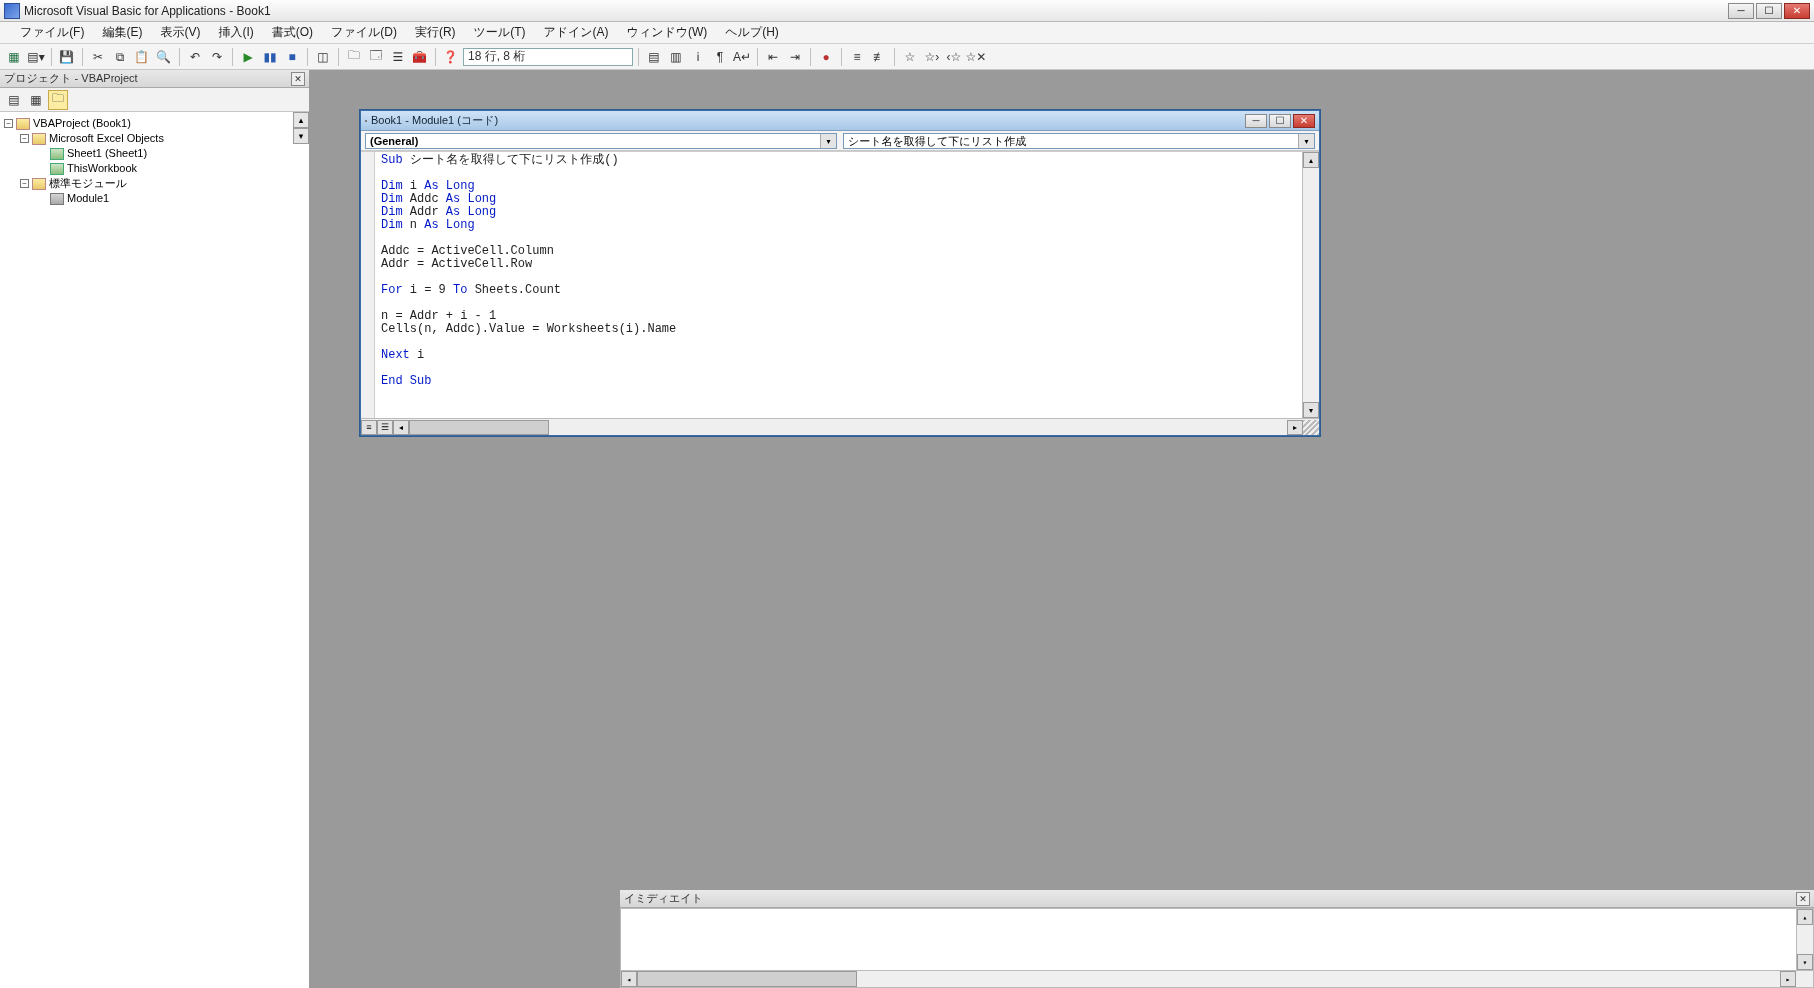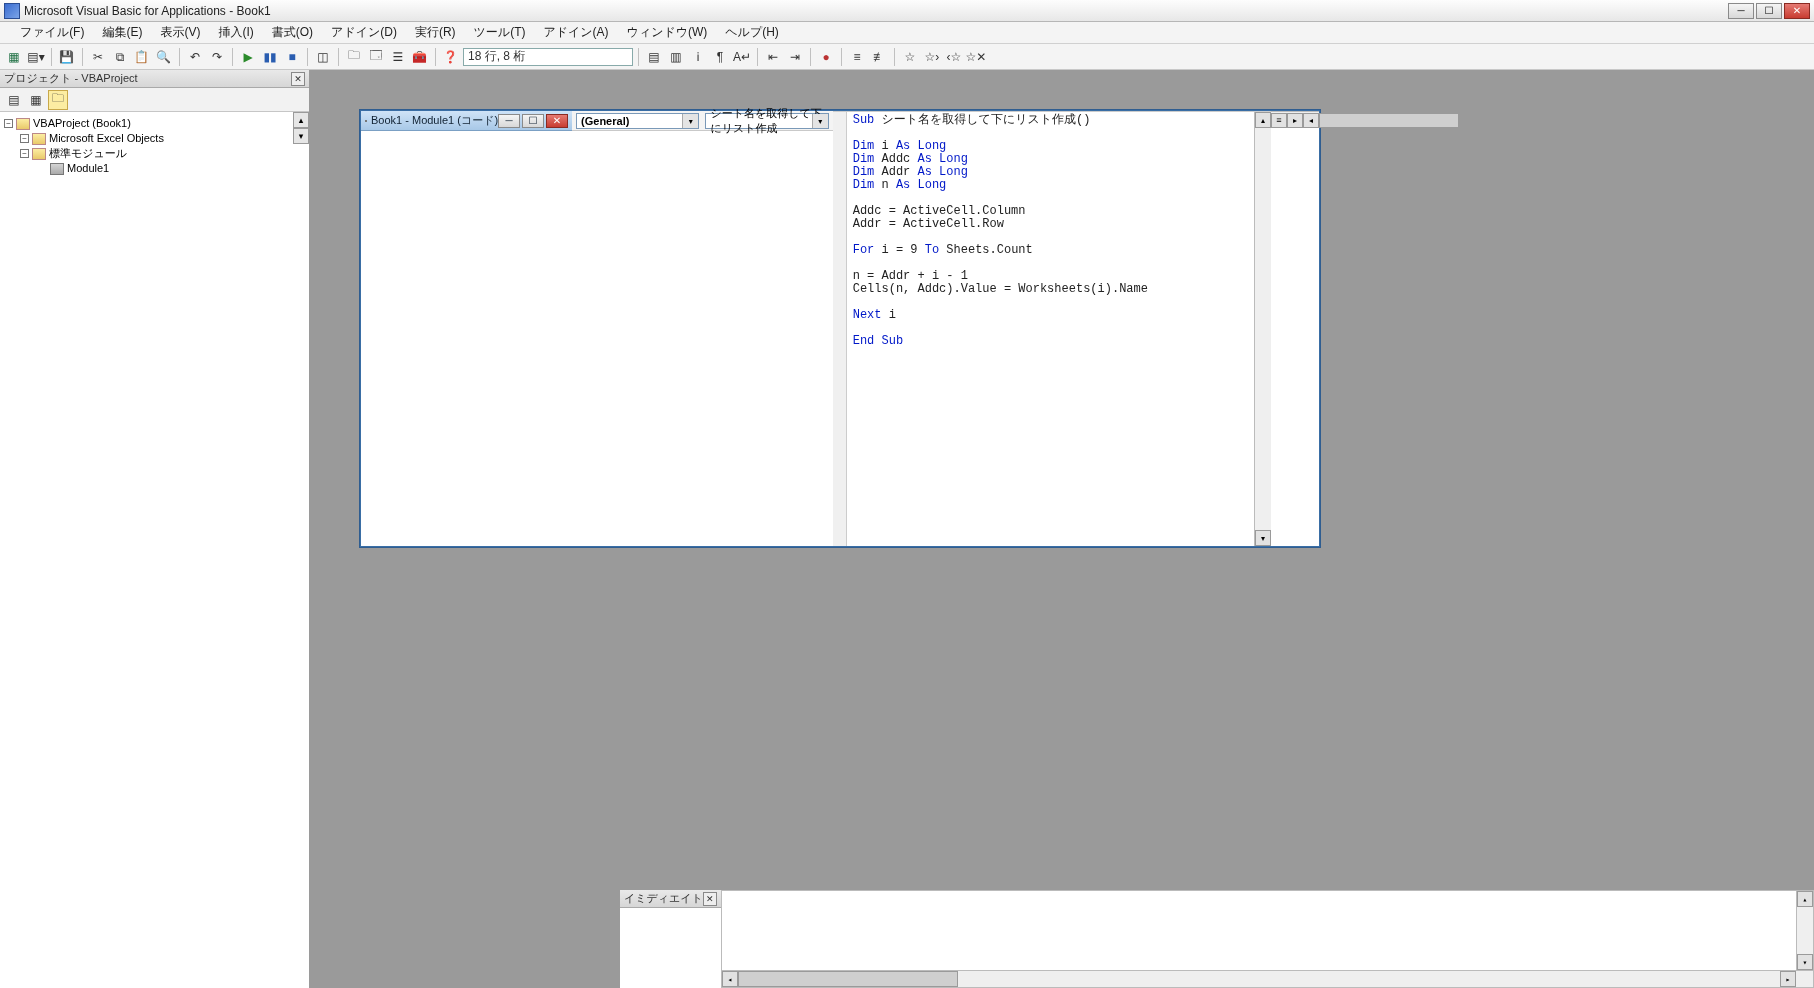--- a/index.html
+++ b/index.html
@@ -122,24 +122,24 @@
   .ico-folder{background:linear-gradient(#fceda2,#e9c96a);border:1px solid #b88;}
   .ico-xl{background:linear-gradient(#cfe4c7,#8bbf7d);border:1px solid #4a7;}
   .ico-mod{background:linear-gradient(#d4d4d4,#aaa);border:1px solid #777;}
   .tree .bold{font-weight:normal;}
   
   .mdi-area{
     flex:1;background:#9a9a9a;position:relative;overflow:hidden;
   }
   
   .code-window{
-    position:absolute;left:50px;top:40px;width:960px;height:437px;
+    position:absolute;left:50px;top:40px;width:960px;height:326px;
     background:#fff;border:1px solid #3a6ea5;
     box-shadow:0 0 0 1px #2f5d90;
-    display:flex;flex-direction:row;
+    display:flex;flex-direction:column;
   }
   .code-titlebar{
     height:20px;background:linear-gradient(#cfe3f7,#a8c8e7);
     display:flex;align-items:center;padding:0 4px;
     font-size:11px;color:#123;
     border-bottom:1px solid #7ba0c4;
   }
   .code-titlebar .ico-mod{margin-right:4px;}
   .code-titlebar .win-controls .win-btn{width:22px;height:14px;}
   .code-dropdowns{
@@ -193,21 +193,21 @@
   }
   .code-footer .hscroll .thumb{
     position:absolute;top:0;bottom:0;left:16px;width:140px;background:#cfcfcf;
     border:1px solid #9a9a9a;
   }
   .code-footer .sizegrip{width:16px;height:15px;background:repeating-linear-gradient(135deg,#bbb 0 2px,transparent 2px 4px);}
   
   .immediate-area{
     position:absolute;left:310px;right:0;bottom:0;height:100px;
     background:#fff;border-top:2px solid #9a9a9a;
-    display:flex;flex-direction:row;
+    display:flex;flex-direction:column;
   }
   .immediate-body{
     flex:1;background:#fff;border:1px solid #bbb;margin:0;
     font-family:"MS Gothic",monospace;font-size:12px;padding:2px;
     position:relative;
   }
   .immediate-scroll-v{
     position:absolute;right:0;top:0;bottom:17px;width:17px;background:#efefef;border-left:1px solid #bbb;
   }
   .immediate-scroll-v .arr{position:absolute;left:0;right:0;height:16px;background:#e2e2e2;border:1px solid #9a9a9a;display:flex;align-items:center;justify-content:center;font-size:8px;}
@@ -230,21 +230,21 @@
   </div>
 </div>
 
 <div class="menubar">
   <span style="width:4px;"></span>
   <div class="menu-item">ファイル(F)</div>
   <div class="menu-item">編集(E)</div>
   <div class="menu-item">表示(V)</div>
   <div class="menu-item">挿入(I)</div>
   <div class="menu-item">書式(O)</div>
-  <div class="menu-item">アドイン(D)</div>
+  <div class="menu-item">ファイル(D)</div>
   <div class="menu-item">実行(R)</div>
   <div class="menu-item">ツール(T)</div>
   <div class="menu-item">アドイン(A)</div>
   <div class="menu-item">ウィンドウ(W)</div>
   <div class="menu-item">ヘルプ(H)</div>
 </div>
 
 <div class="toolbar">
   <div class="tb-btn" style="color:#1d6f42;">▦</div>
   <div class="tb-btn">▤▾</div>
@@ -318,20 +318,36 @@
             <span class="ico ico-folder"></span>
             <span class="bold">VBAProject (Book1)</span>
           </div>
           <ul>
             <li>
               <div class="node">
                 <span class="exp">−</span>
                 <span class="ico ico-folder"></span>
                 <span>Microsoft Excel Objects</span>
               </div>
+              <ul>
+                <li>
+                    <div class="node">
+                  <span style="width:11px;"></span>
+                  <span class="ico ico-xl"></span>
+                  <span>Sheet1 (Sheet1)</span>
+                </div>
+                  </li>
+                <li>
+                    <div class="node">
+                  <span style="width:11px;"></span>
+                  <span class="ico ico-xl"></span>
+                  <span>ThisWorkbook</span>
+                </div>
+                  </li>
+              </ul>
             </li>
             <li>
               <div class="node">
                 <span class="exp">−</span>
                 <span class="ico ico-folder"></span>
                 <span>標準モジュール</span>
               </div>
               <ul>
                 <li>
                     <div class="node">

